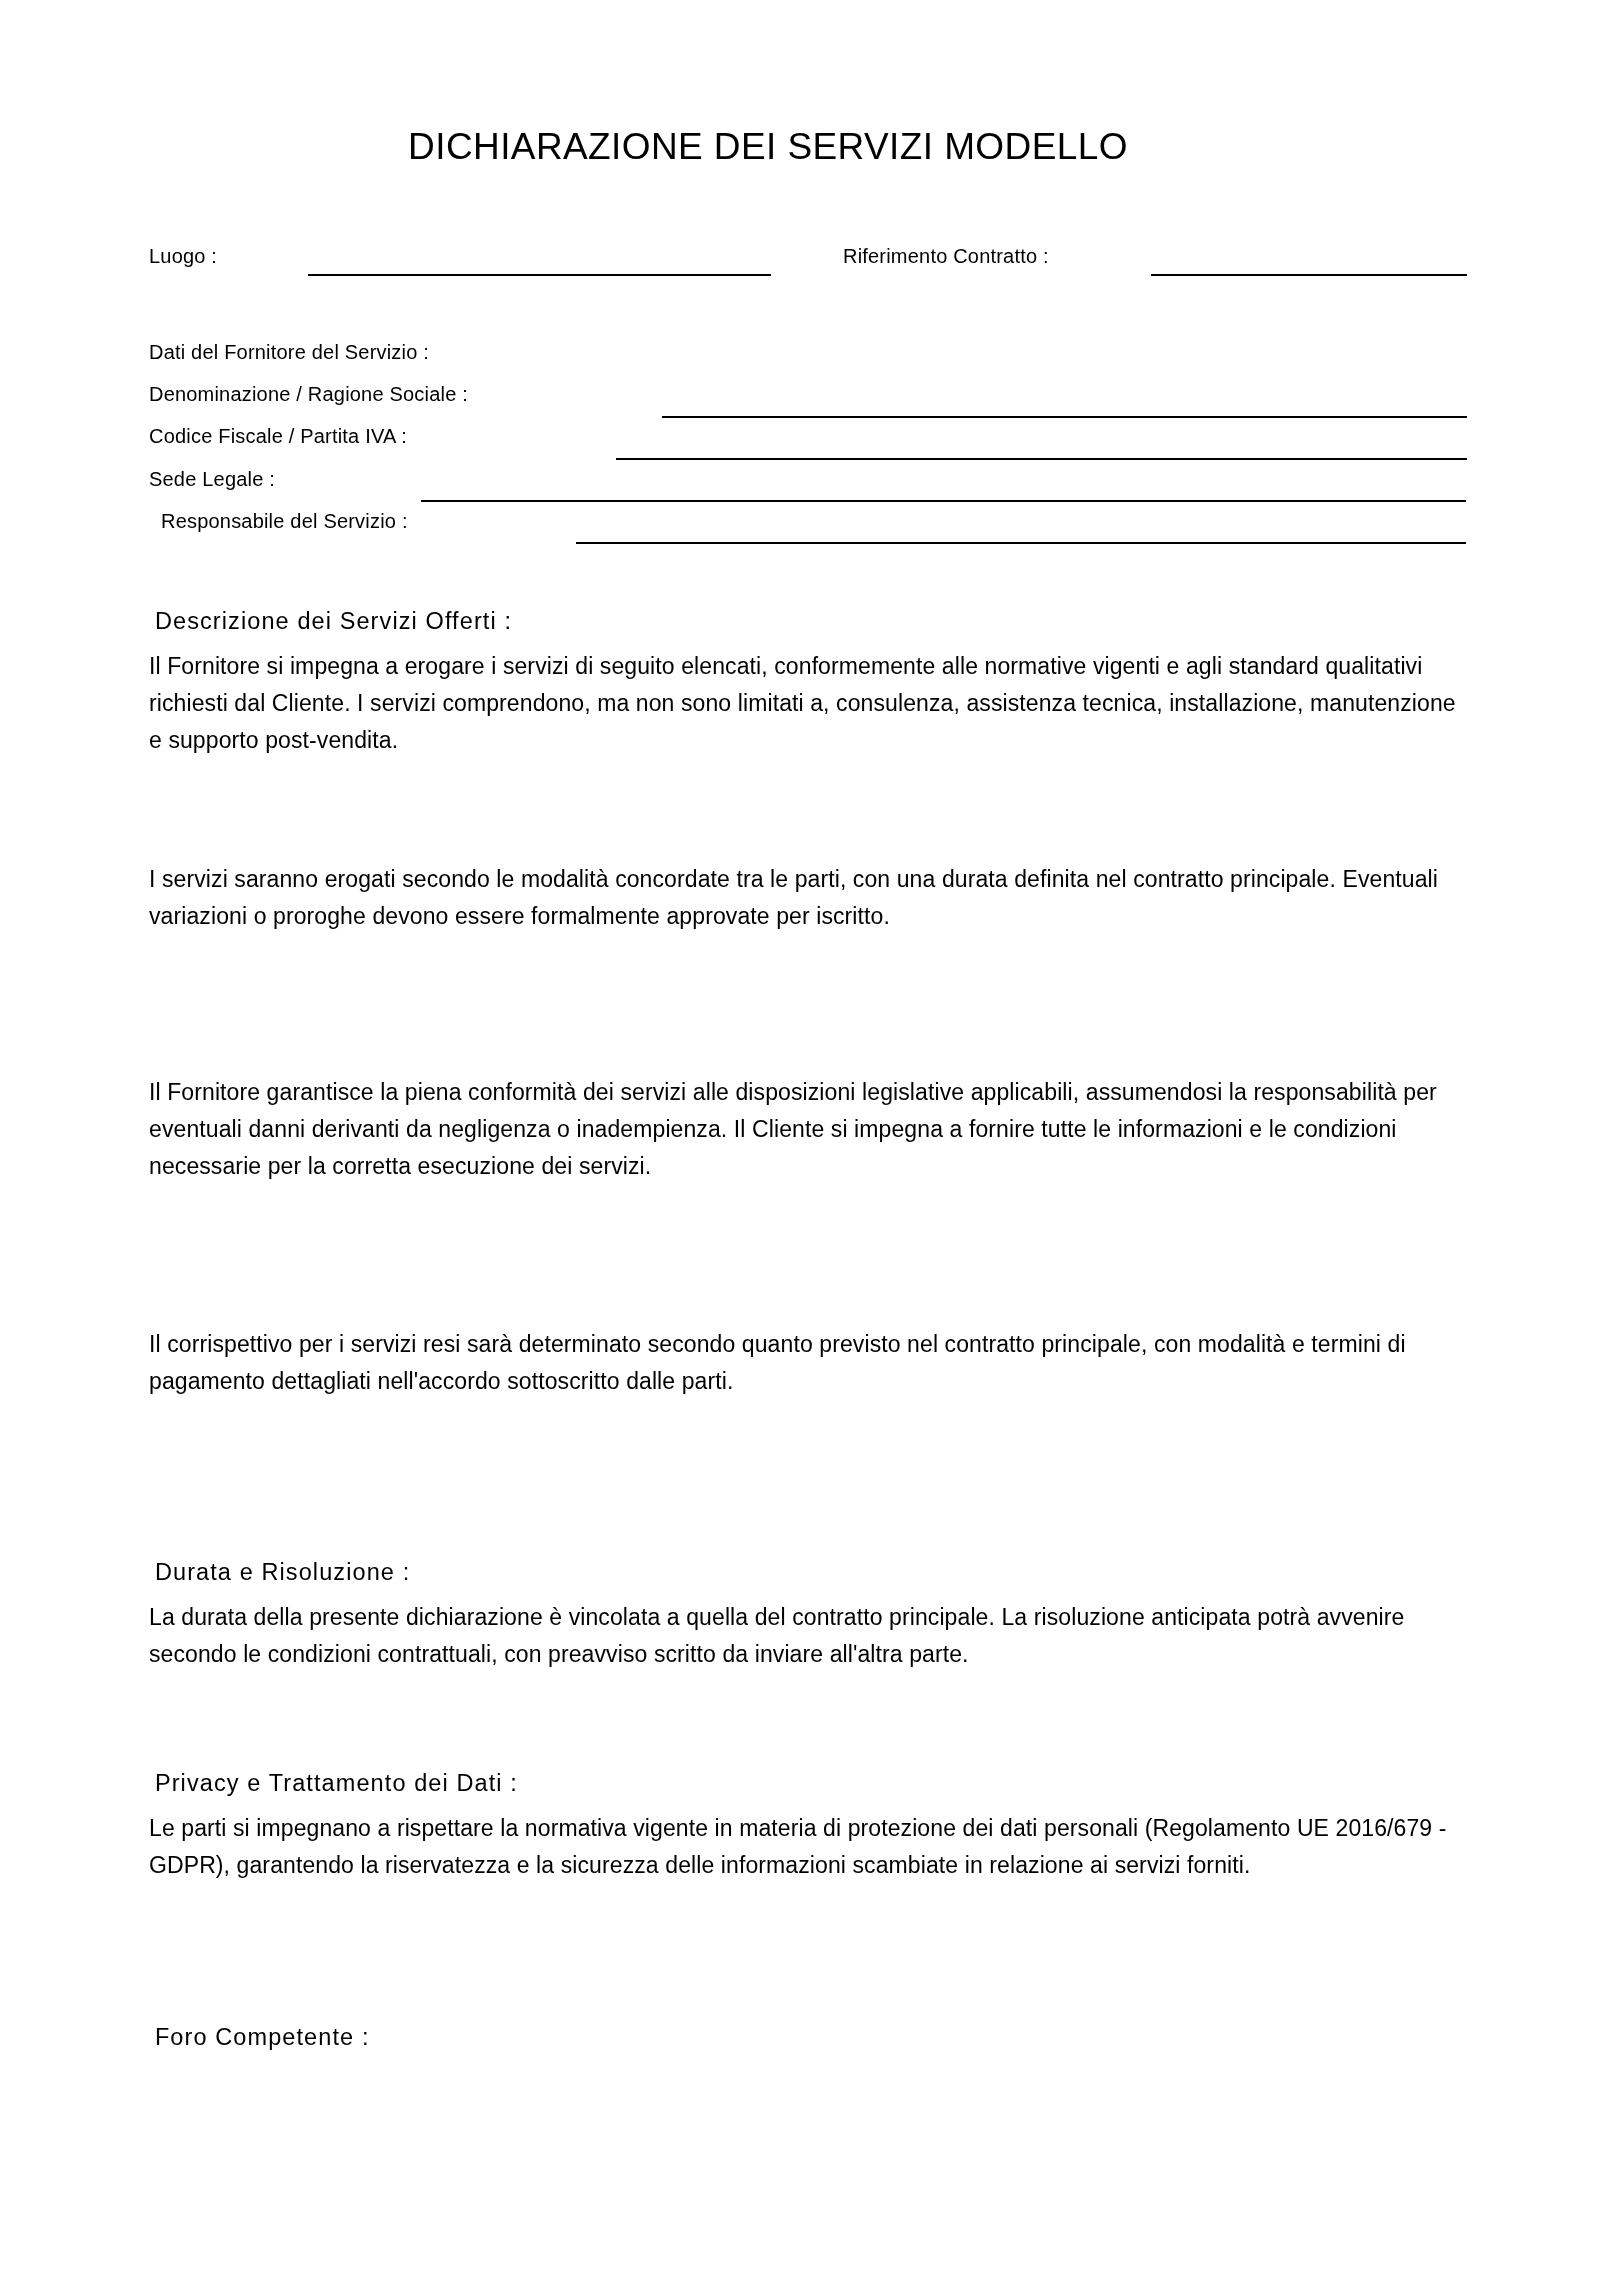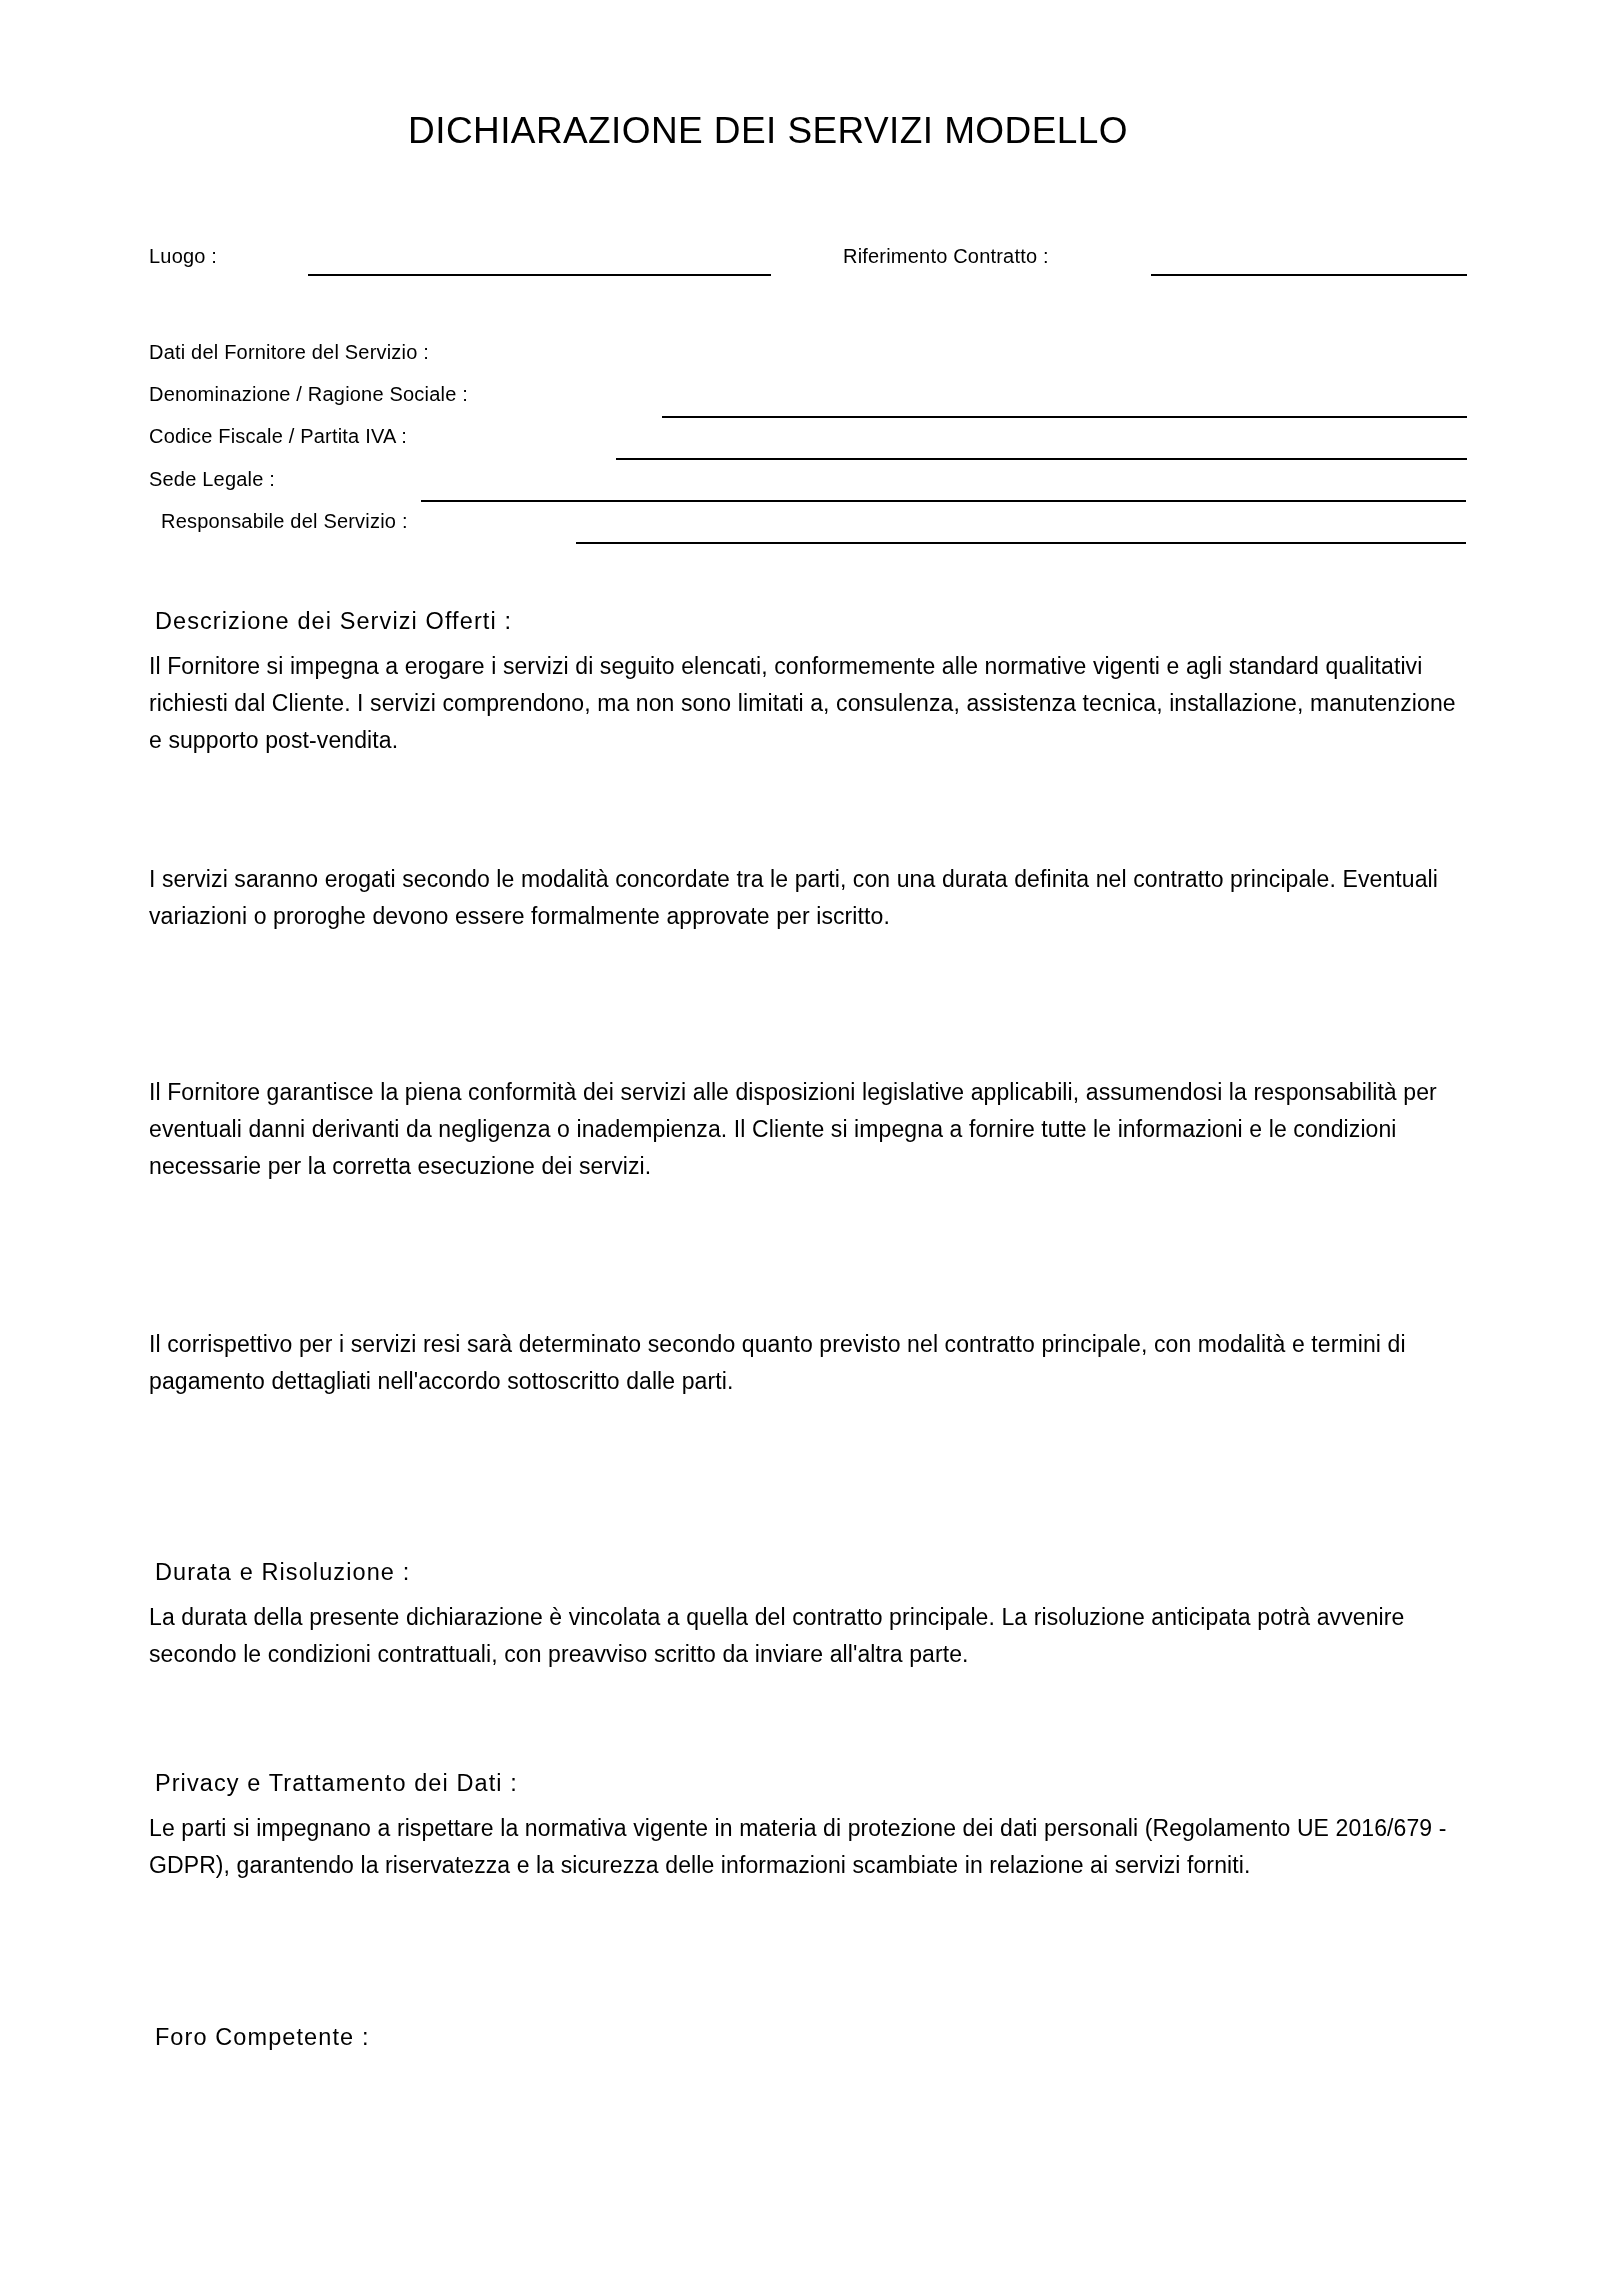--- a/index.html
+++ b/index.html
@@ -17,21 +17,21 @@
     overflow: hidden;
     font-family: "Liberation Sans", sans-serif;
     color: #000000;
     -webkit-font-smoothing: antialiased;
   }
 
   
   .doc-title {
     position: absolute;
     left: 0;
-    top: 110px;
+    top: 126px;
     width: 1536px;
     text-align: center;
     font-size: 37px;
     font-weight: 400;
     letter-spacing: 0.4px;
     white-space: nowrap;
   }
 
   
   .label {

